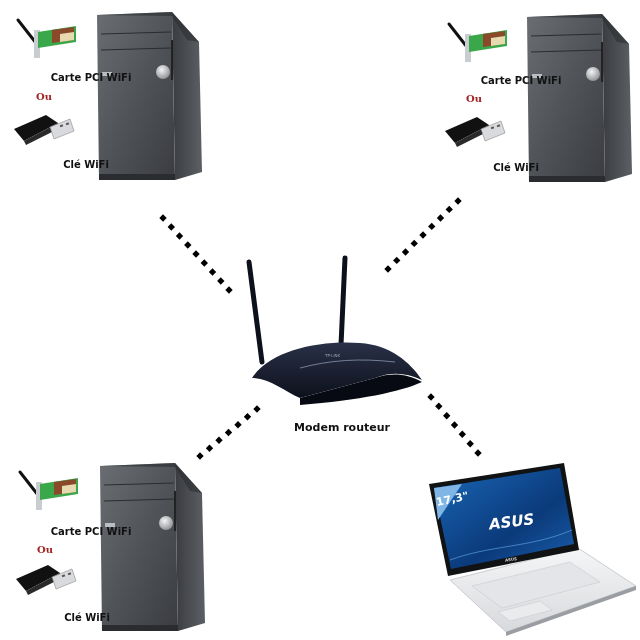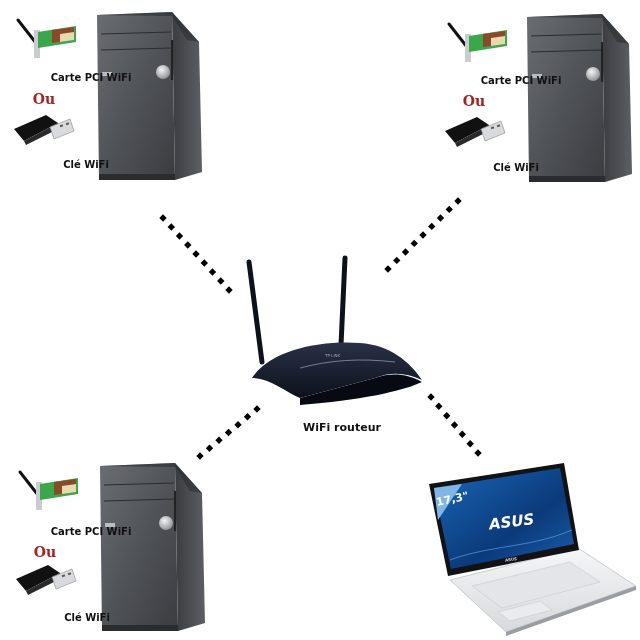--- a/index.html
+++ b/index.html
@@ -1,19 +1,19 @@
 <!DOCTYPE html>
 <html><head>
 <meta charset="utf-8">
 <style>
   html, body { margin: 0; padding: 0; background: #ffffff; }
   #stage { position: relative; width: 640px; height: 640px; overflow: hidden; background: #ffffff; }
   svg { position: absolute; left: 0; top: 0; }
   .lbl { position: absolute; font-family: "DejaVu Sans", sans-serif; font-weight: bold; font-size: 10px; color: #111; white-space: nowrap; transform: translateX(-50%); margin-left: 44px; }
-  .ou { position: absolute; font-family: "DejaVu Serif", serif; font-weight: bold; font-size: 14px; color: #a32222; transform: translateX(-50%); }
+  .ou { position: absolute; font-family: "DejaVu Serif", serif; font-weight: bold; font-size: 10px; color: #a32222; transform: translateX(-50%); }
   .router-lbl { position: absolute; font-family: "DejaVu Sans", sans-serif; font-weight: bold; font-size: 11px; color: #111; transform: translateX(-50%); white-space: nowrap; }
 </style>
 </head>
 <body>
 
 <div id="stage">
 
   <svg width="640" height="640" viewBox="0 0 640 640">
     <defs>
       <linearGradient id="towerFront" x1="0" y1="0" x2="1" y2="1">
@@ -176,14 +176,14 @@
   <div class="lbl" style="left:42px; top:159px;">Clé WiFi</div>
 
   <div class="lbl" style="left:477px; top:75px;">Carte PCI WiFi</div>
   <div class="ou" style="left:474px; top:93px;">Ou</div>
   <div class="lbl" style="left:472px; top:162px;">Clé WiFi</div>
 
   <div class="lbl" style="left:47px; top:526px;">Carte PCI WiFi</div>
   <div class="ou" style="left:45px; top:544px;">Ou</div>
   <div class="lbl" style="left:43px; top:612px;">Clé WiFi</div>
 
-  <div class="router-lbl" style="left:342px; top:421px;">WiFi routeur</div>
+  <div class="router-lbl" style="left:342px; top:421px;">Modem routeur</div>
 </div>
 
 </body></html>

